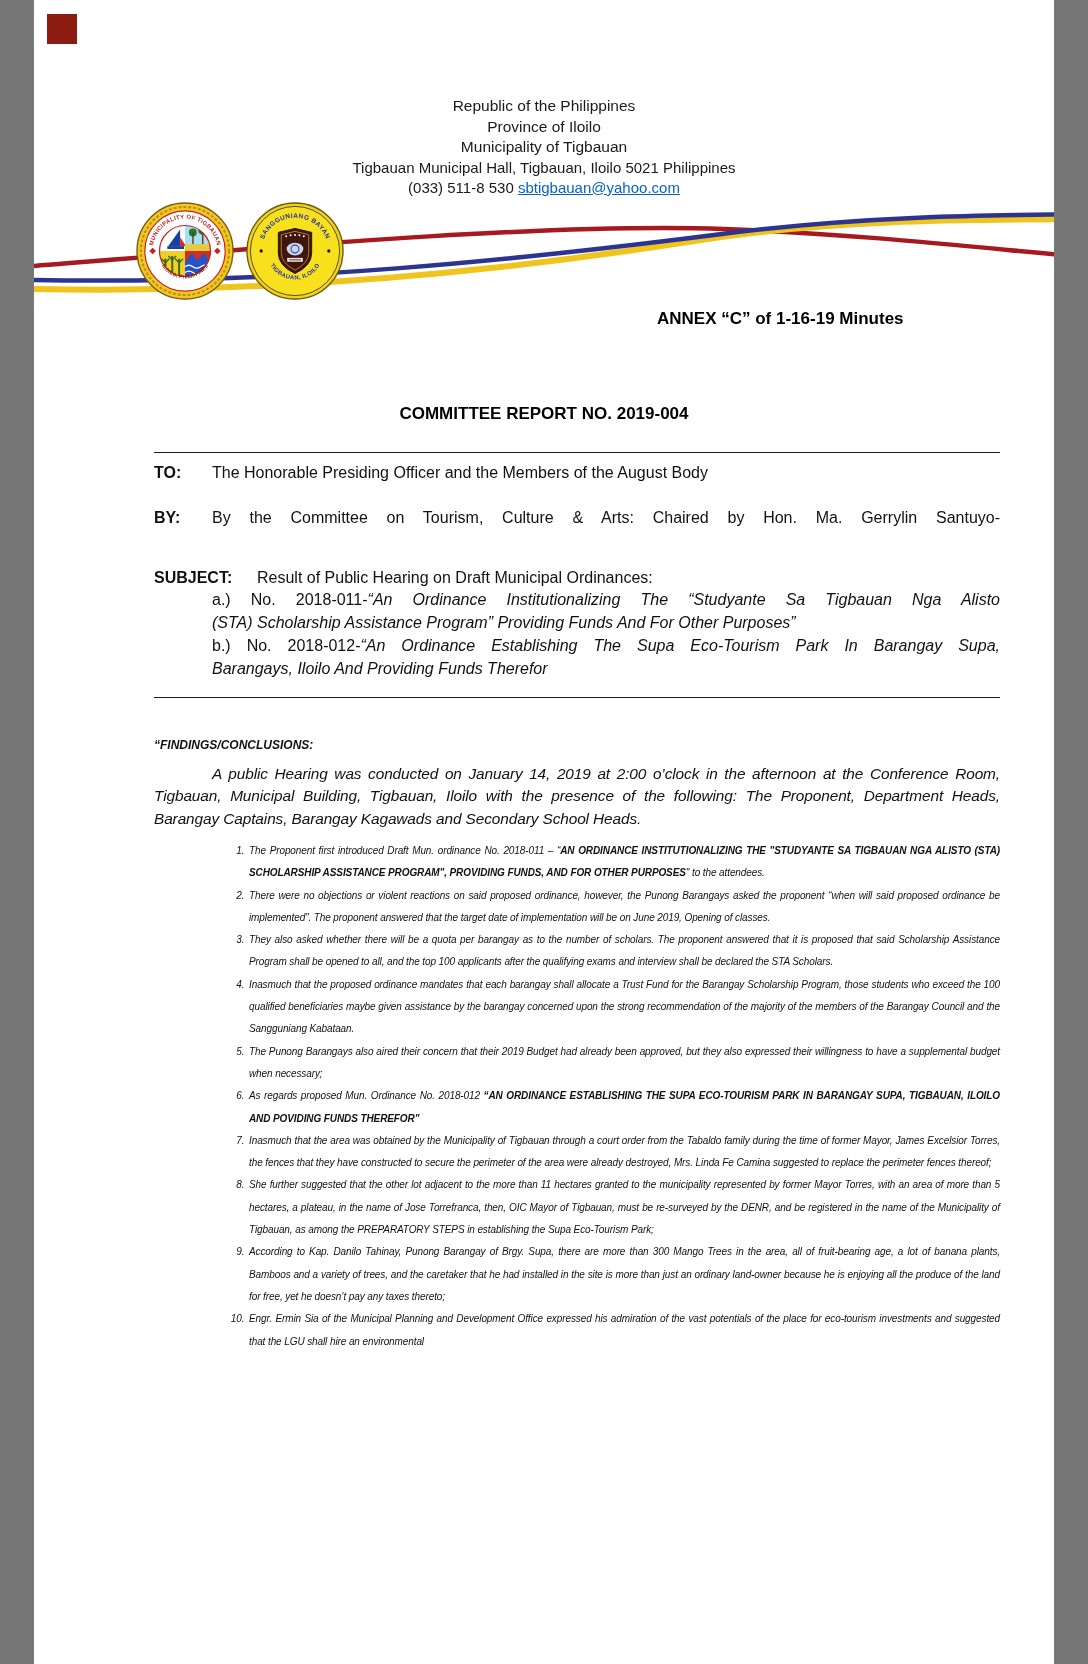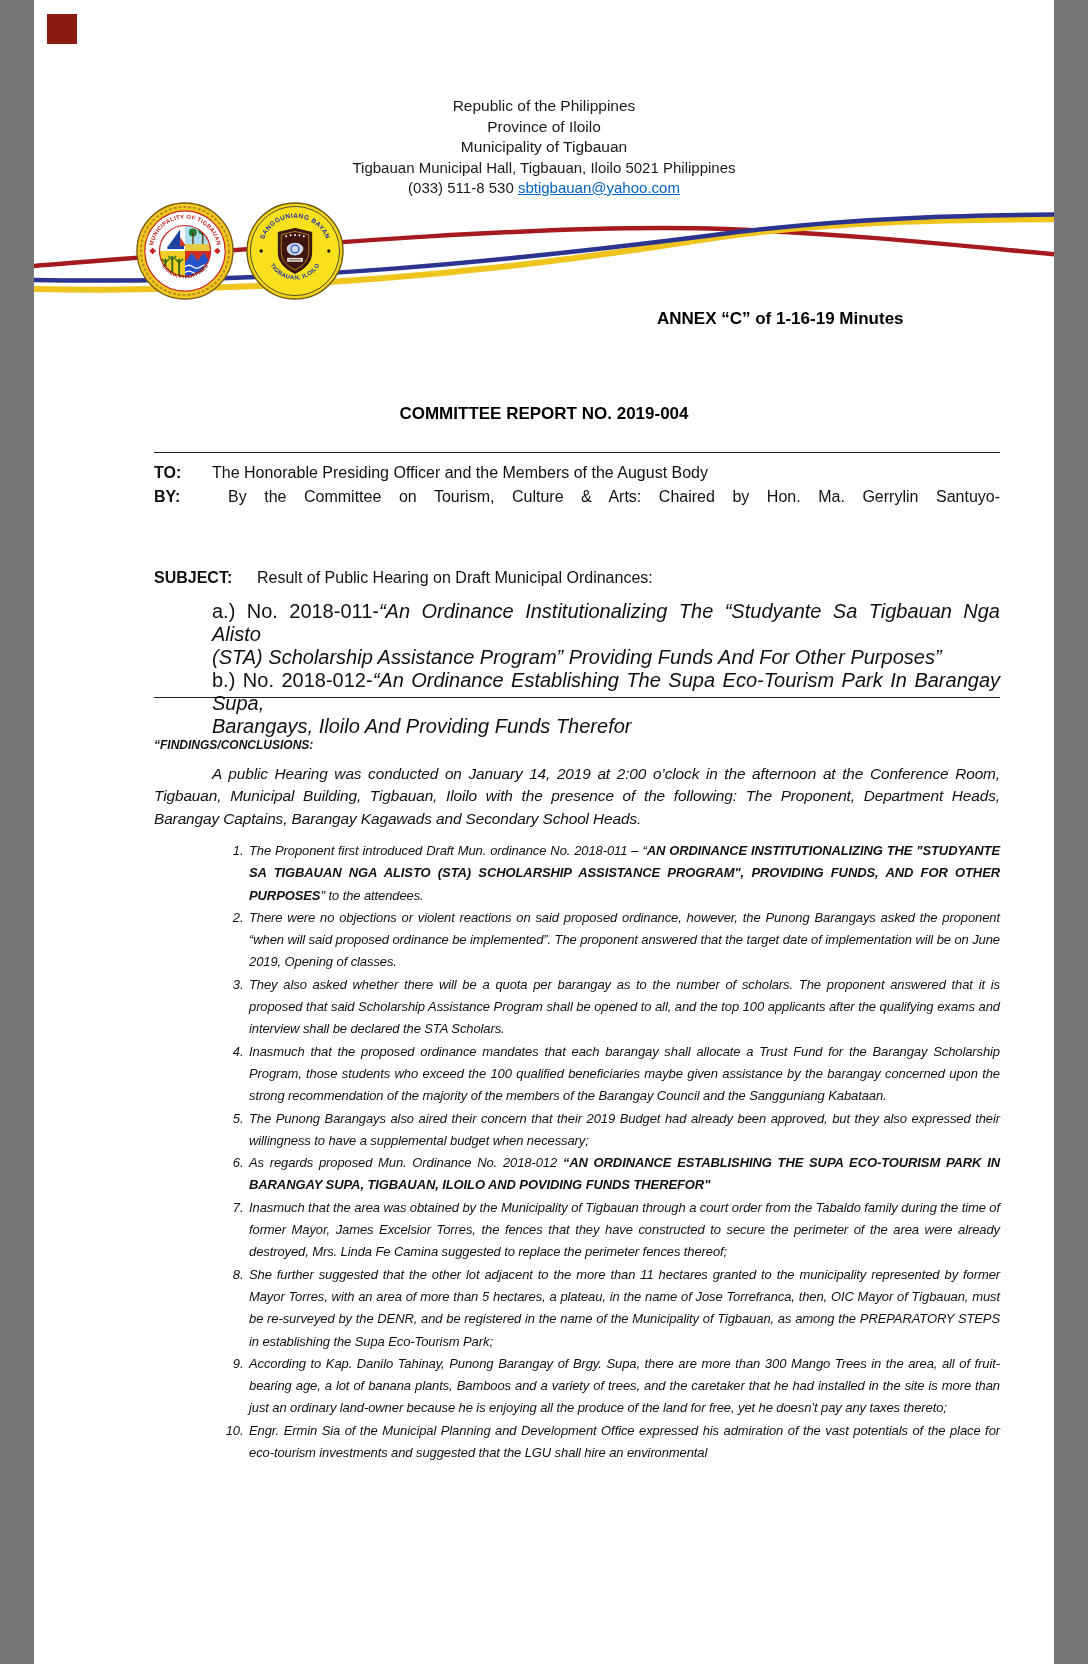--- a/index.html
+++ b/index.html
@@ -26,31 +26,31 @@
   
   .col{left:120px;width:846px;}
   .rule{border-top:1.6px solid #1c1c1c;height:0;}
   .rule1{top:452px;}
   .rule2{top:697px;}
   .frow{display:flex;font-size:16px;line-height:21px;}
   .flabel{font-weight:700;flex:0 0 58px;}
   .flabel.wide{flex:0 0 103px;}
   .ftext{flex:1;}
   .to-row{top:462px;}
-  .by-row{top:486px;gap:16px;}
+  .by-row{top:507px;}
   .subject-row{top:567px;}
-  .subject-lines{margin-left:58px;font-size:20px;line-height:23px;margin-top:12px;}
+  .subject-lines{margin-left:58px;font-size:16px;line-height:23px;}
   .jl{text-align:justify;text-align-last:justify;}
   .ind{text-indent:58px;}
   .it{font-style:italic;}
   .bd{font-weight:700;}
   .findings-head{top:738px;font-size:12px;font-weight:700;font-style:italic;}
   .findings-intro{top:763px;font-size:15.4px;font-style:italic;line-height:22.3px;letter-spacing:-.1px;}
   .findings-list{top:840px;}
-  .findings-list ol{margin:0;padding-left:93px;font-size:13px;font-style:italic;
+  .findings-list ol{margin:0;padding-left:93px;font-size:10px;font-style:italic;
                     line-height:22.3px;letter-spacing:-.1px;}
   .findings-list li{text-align:justify;padding-left:2px;}
   .findings-list li::marker{font-style:italic;}
 </style>
 </head>
 <body>
 
 <div class="page">
 
   <div class="abs corner-mark"></div>

